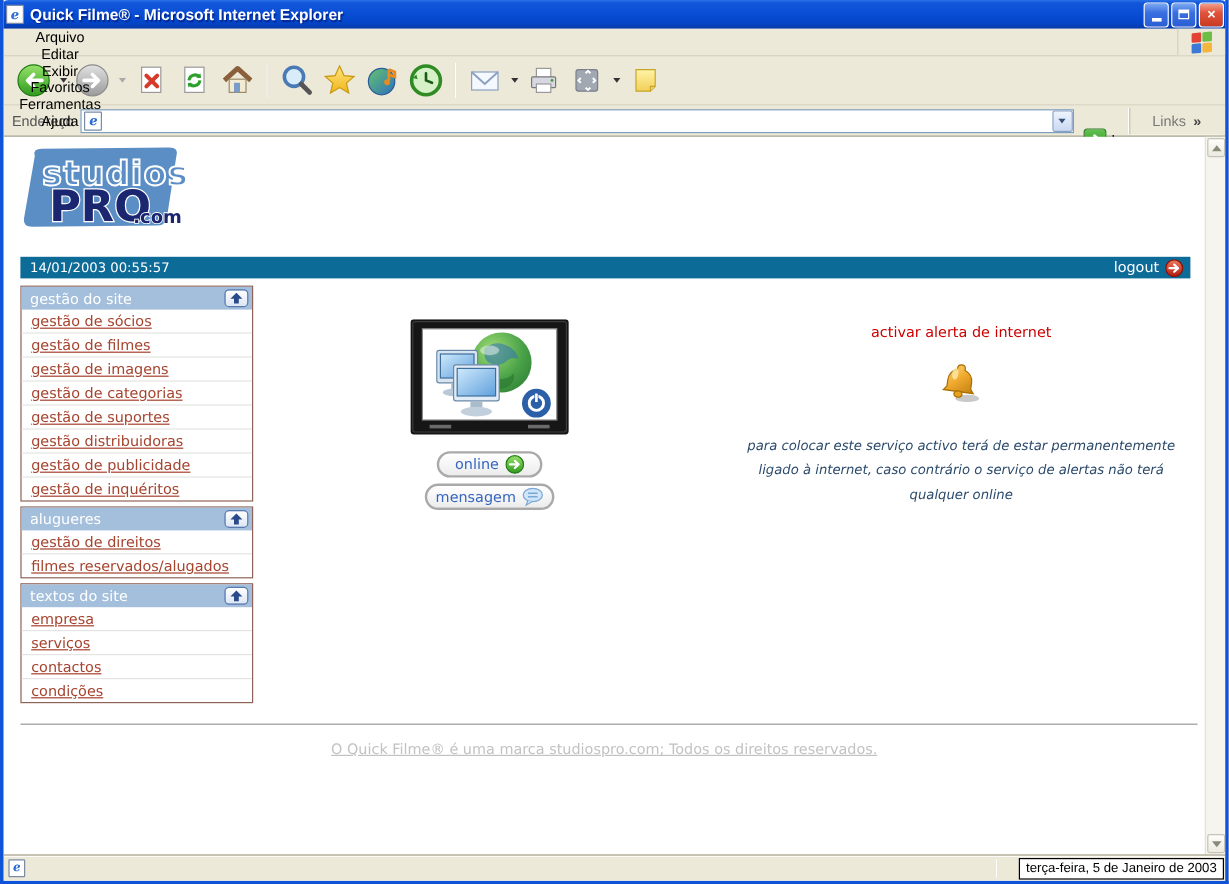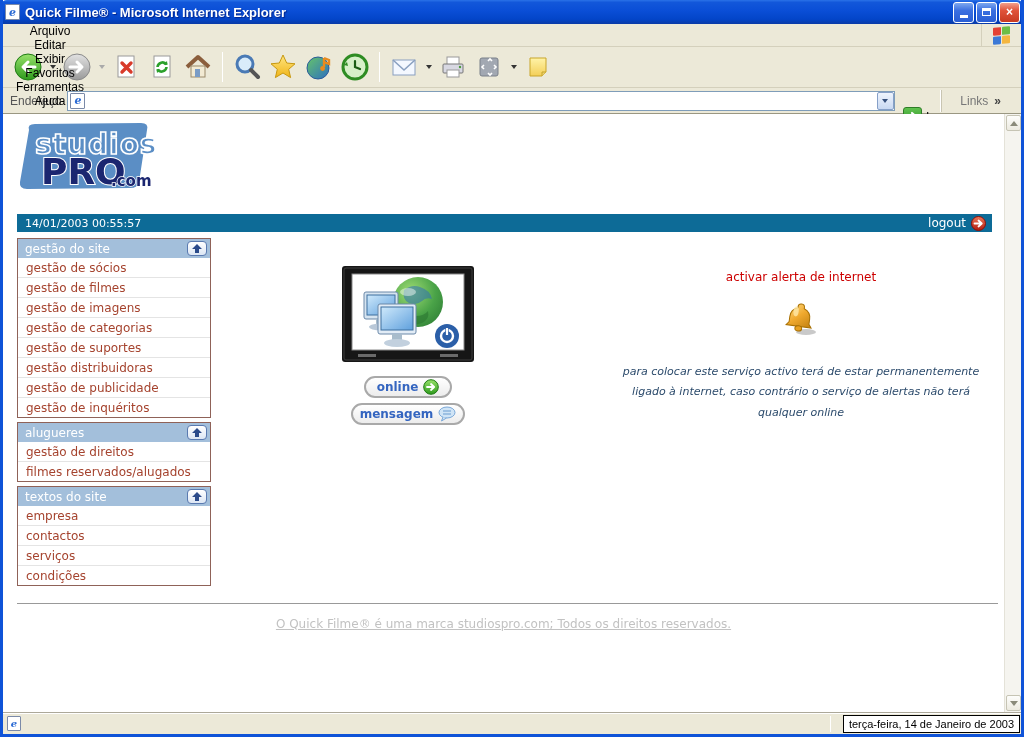--- a/index.html
+++ b/index.html
@@ -60,26 +60,26 @@
   
   .tealbar { position:absolute; left:14px; right:12px; top:100px; height:18px; display:flex; align-items:center; justify-content:space-between; padding:0 6px 0 8px; }
   .teal-date { color:#fff; font-size:11px; }
   .logout { display:flex; align-items:center; gap:5px; color:#fff; font-size:12px; cursor:pointer; }
 
   
   .sidebar { position:absolute; left:14px; top:124px; width:194px; }
   .side-section { border:1px solid #8f6258; margin-bottom:4px; background:#fff; }
   .side-header { display:flex; align-items:center; justify-content:space-between; padding:2px 3px 2px 7px; font-size:12px; color:#fff; cursor:default; }
   .collapse-btn { width:20px; height:15px; background:linear-gradient(#ffffff,#dce6f4); border:1px solid #5a7ab0; border-radius:4px; display:flex; align-items:center; justify-content:center; cursor:pointer; }
-  .side-links a { display:block; font-size:12px; padding:3px 8px 2px 8px; cursor:pointer; border-bottom:1px solid #e4e4e4; }
+  .side-links a { display:block; font-size:12px; padding:3px 8px 2px 8px; text-decoration:underline; cursor:pointer; border-bottom:1px solid #e4e4e4; }
   .side-links a:last-child { border-bottom:none; }
 
   
   .center-col { position:absolute; left:338px; top:152px; width:134px; display:flex; flex-direction:column; align-items:center; }
-  .pill { display:flex; align-items:center; justify-content:center; gap:5px; background:linear-gradient(#ffffff,#ececec); border:2px solid #a9a9a9; border-radius:12px; height:22px; padding:0 7px; font-size:12px; color:#3465c0; margin-top:5px; cursor:pointer; min-width:88px;font-weight:bold; }
+  .pill { display:flex; align-items:center; justify-content:center; gap:5px; background:linear-gradient(#ffffff,#ececec); border:2px solid #a9a9a9; border-radius:12px; height:22px; padding:0 7px; font-size:12px; color:#3465c0; margin-top:5px; cursor:pointer; min-width:88px; }
   .pill:first-of-type { margin-top:8px; }
 
   
   .right-col { position:absolute; left:600px; top:156px; width:396px; text-align:center; }
   .alert-title { font-size:12px; cursor:pointer; }
   .bell-wrap { margin-top:16px; }
   .alert-note { margin-top:20px; font-size:11px; font-style:italic; line-height:1.85; padding:0 10px; }
 
   
   .footer-rule { position:absolute; left:14px; right:6px; top:489px; border-top:1px solid #999; }
@@ -372,22 +372,22 @@
             <span>textos do site</span>
             <span class="collapse-btn">
               <svg width="12" height="11">
                   <path d="M6 1 L11 6 H8 V10 H4 V6 H1 Z" fill="#2a4a8a"></path>
                 </svg>
             </span>
           </div>
           <div class="side-links">
 
           <a style="color:#a5432e">empresa</a>
+              <a style="color:#a5432e">serviços</a>
               <a style="color:#a5432e">contactos</a>
-              <a style="color:#a5432e">serviços</a>
               <a style="color:#a5432e">condições</a>
             </div>
         </div>
 
       </div>
 
       <div class="center-col">
         <svg width="132" height="102">
           <rect x="0" y="0" width="132" height="96" rx="3" fill="#161616"></rect>
           <rect x="2" y="2" width="128" height="92" rx="2" fill="none" stroke="#3c3c3c"></rect>
@@ -464,16 +464,16 @@
       <span class="sb-btn sb-down">
           <span class="chev-down"></span>
         </span>
     </div>
   </div>
 
   <div class="statusbar">
     <span class="ie-page-icon" style="width:14px;height:15px;font-size:10px">e</span>
     <span class="sb-sep" style="right:190px"></span>
     <span class="sb-sep" style="right:160px"></span>
-    <span class="date-tip">terça-feira, 14 de Janeiro de 2003</span>
+    <span class="date-tip">terça-feira, 5 de Janeiro de 2003</span>
   </div>
 
 </div>
 
 </body></html>

